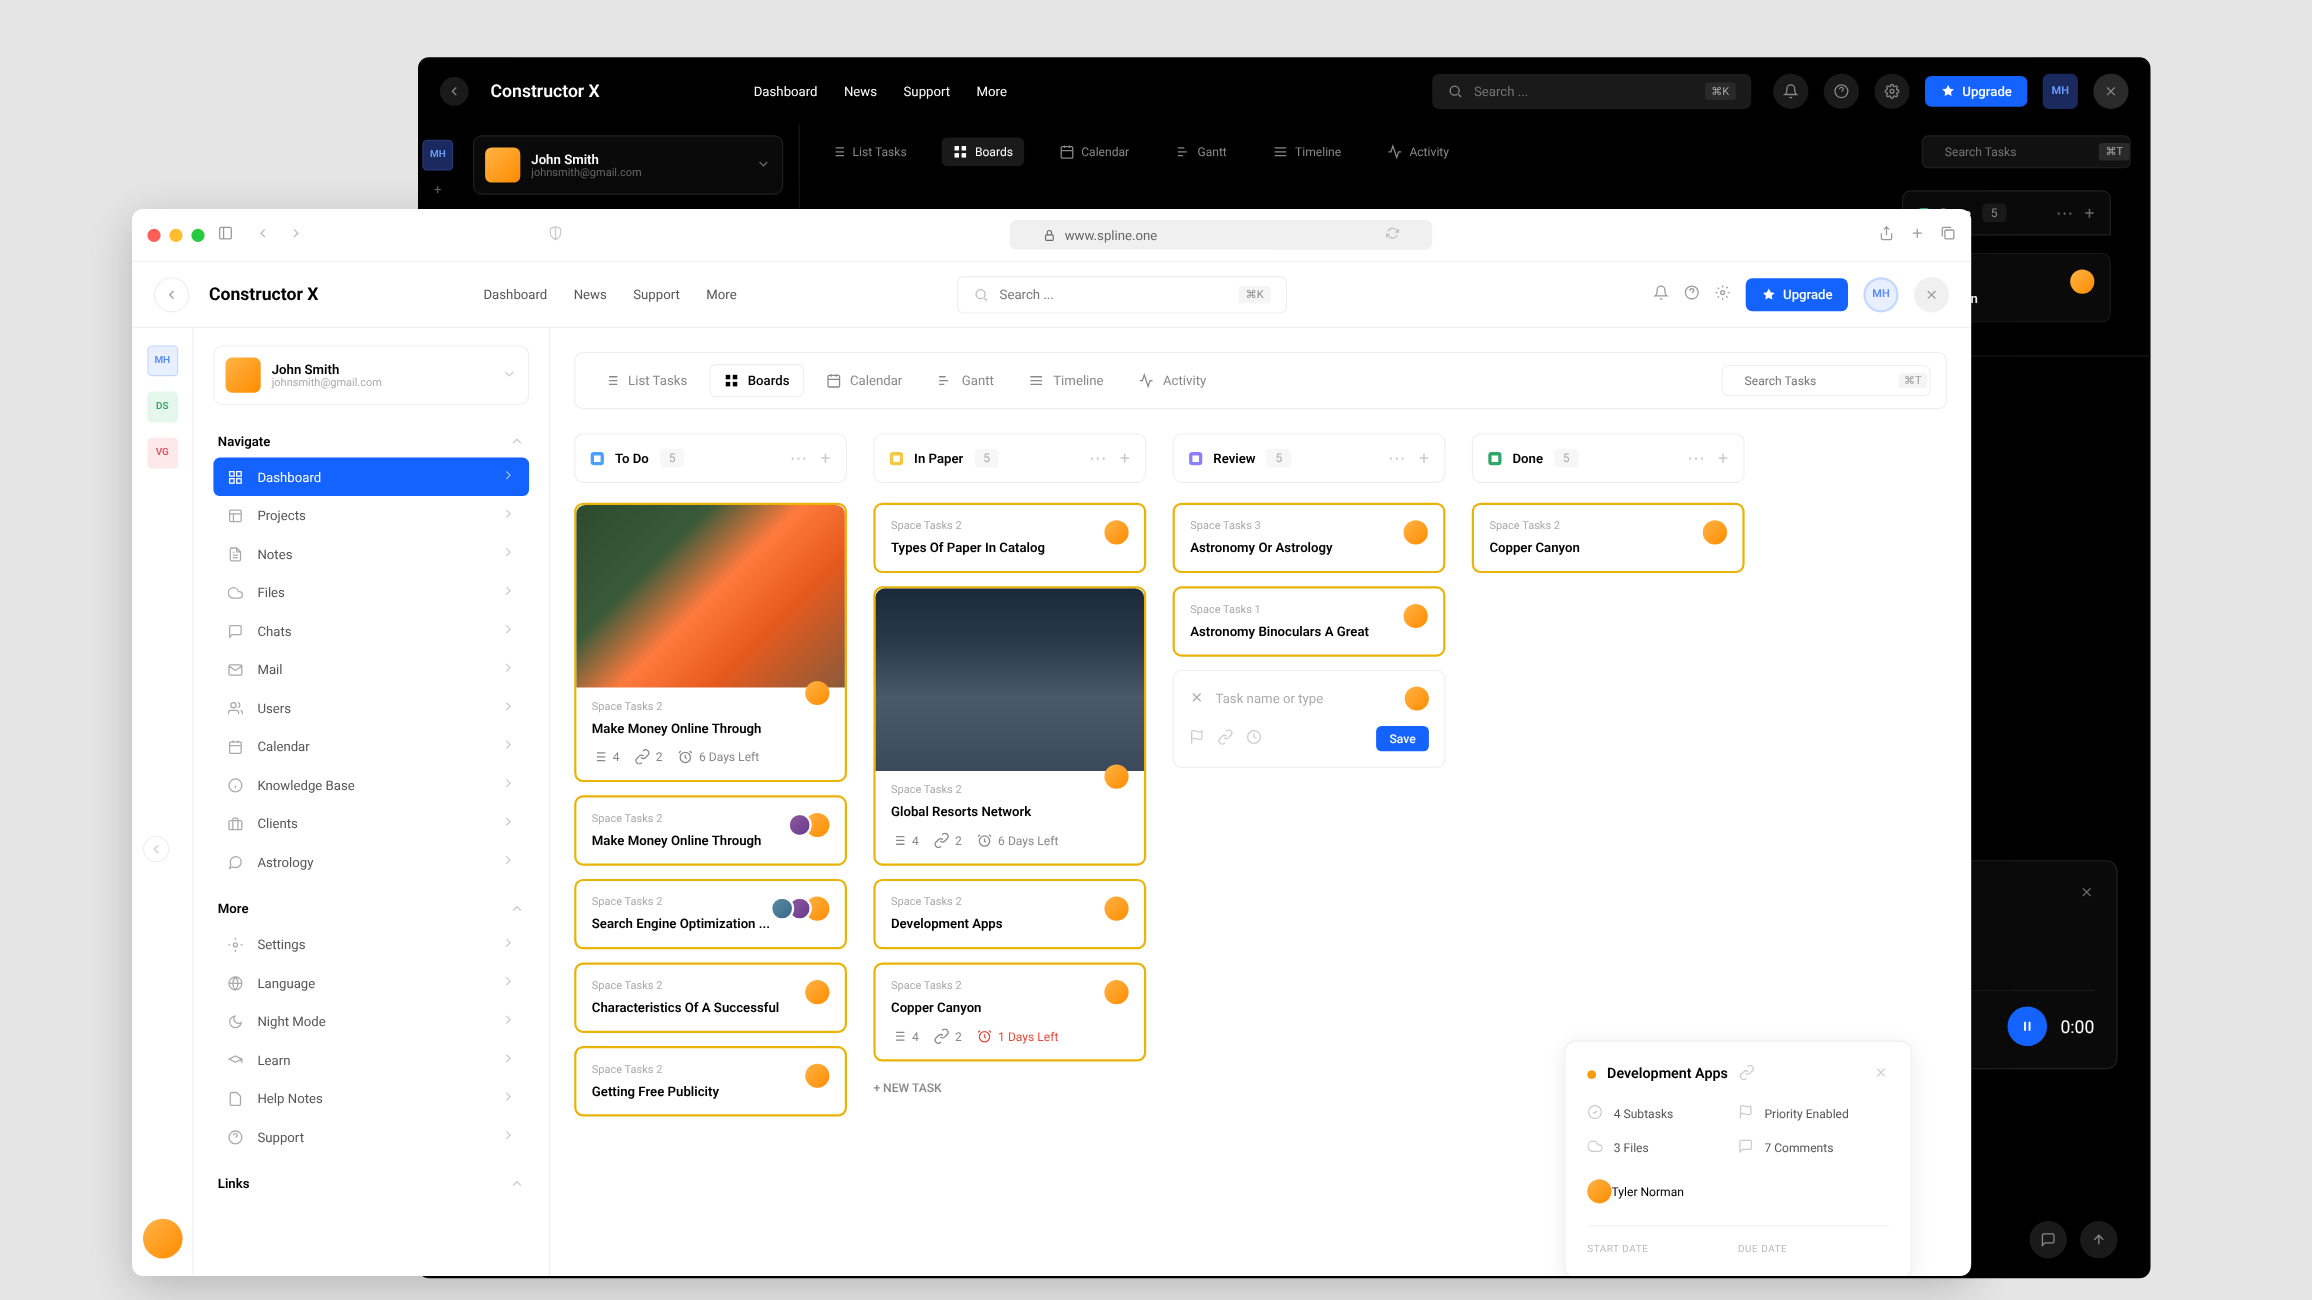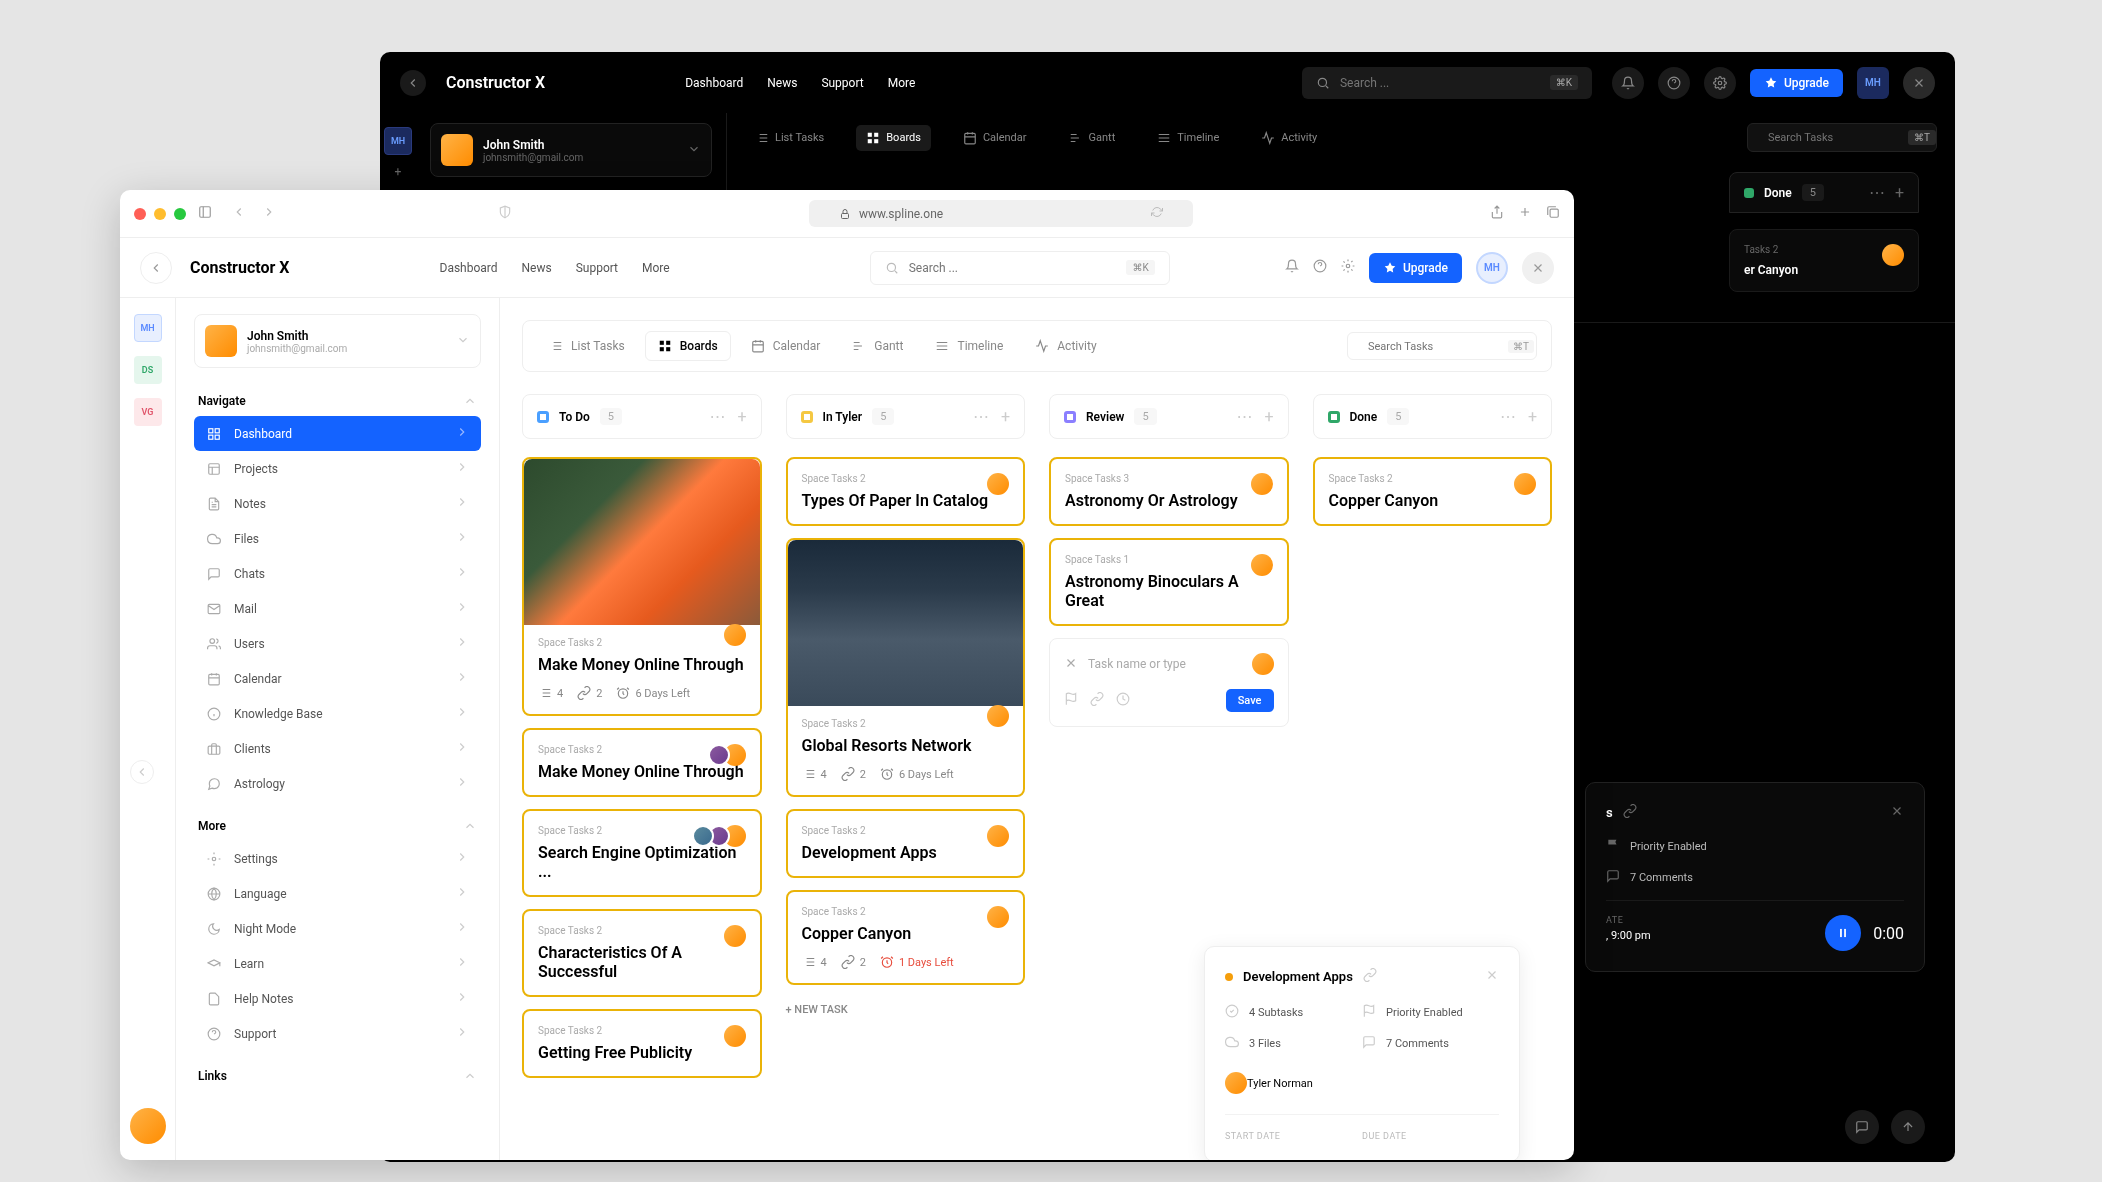--- a/index.html
+++ b/index.html
@@ -53,21 +53,21 @@
 .dp-x{margin-left:auto;color:#666}
 .dp-row{display:flex;align-items:center;margin-bottom:14px}
 .dp-cell{flex:1;display:flex;align-items:center;gap:10px;font-size:11px;color:#bbb}
 .dp-ico{color:#666}
 .dp-dates{display:flex;margin-top:14px;padding-top:14px;border-top:1px solid #1a1a1a}
 .dp-dt{flex:1}
 .dp-dl{font-size:9px;color:#666;text-transform:uppercase;letter-spacing:0.5px}
 .dp-dv{font-size:11px;margin-top:4px}
 .dp-timer{display:flex;align-items:center;gap:12px}
 .dp-pause{width:36px;height:36px;border-radius:50%;background:#1463ff;display:flex;align-items:center;justify-content:center}
-.browser-window{position:absolute;top:190px;left:120px;width:1454px;height:970px;background:#fff;border-radius:10px;box-shadow:0 10px 40px rgba(0,0,0,0.2);overflow:hidden}
+.browser-window{position:absolute;top:190px;left:120px;width:1672px;height:970px;background:#fff;border-radius:10px;box-shadow:0 10px 40px rgba(0,0,0,0.2);overflow:hidden}
 .bw-chrome{height:48px;border-bottom:1px solid #eee;display:flex;align-items:center;padding:0 14px;gap:12px}
 .traffic{display:flex;gap:8px}
 .traffic span{width:12px;height:12px;border-radius:50%}
 .tl-r{background:#ff5f56}.tl-y{background:#ffbd2e}.tl-g{background:#27c93f}
 .bw-side{color:#999}
 .bw-nav{display:flex;gap:16px;color:#bbb;margin-left:8px}
 .bw-url{margin:0 auto;background:#f0f0f0;border-radius:6px;padding:6px 30px;display:flex;align-items:center;gap:8px;font-size:12px;color:#666}
 .bw-url svg{width:12px;height:12px}
 .bw-ricons{display:flex;gap:14px;color:#999}
 .app-hdr{height:60px;border-bottom:1px solid #eee;display:flex;align-items:center;padding:0 20px}
@@ -117,21 +117,21 @@
 .col-dot{width:12px;height:12px;border-radius:3px;border:3px solid}
 .cd-blue{border-color:#4a9fff}.cd-yellow{border-color:#f5c842}.cd-purple{border-color:#8b7fff}.cd-green{border-color:#2fa768}
 .col-lbl{font-size:12px;font-weight:600}
 .col-cnt{font-size:11px;color:#aaa;background:#f7f7f7;padding:2px 8px;border-radius:4px}
 .col-more{margin-left:auto;color:#ccc;display:flex;gap:12px;align-items:center}
 .card{border:2px solid #eab308;border-radius:8px;padding:14px;margin-bottom:12px;position:relative}
 .card-img{width:calc(100% + 28px);margin:-14px -14px 12px -14px;height:166px;border-radius:8px 8px 0 0}
 .ci-woman{background:linear-gradient(135deg,#2d4a2d 0%,#3a5a3a 30%,#ff7a3d 50%,#e65a1e 70%,#8b5a3a 100%)}
 .ci-water{background:linear-gradient(180deg,#1a2a3a 0%,#2a3a4a 30%,#4a5a6a 60%,#3a4a5a 100%)}
 .card-st{font-size:10px;color:#aaa}
-.card-ti{font-size:16px;font-weight:600;margin-top:7px}
+.card-ti{font-size:12px;font-weight:600;margin-top:7px}
 .card-av{position:absolute;top:14px;right:14px;width:22px;height:22px;border-radius:50%;background:linear-gradient(135deg,#ffb347,#ff8c00)}
 .card-av.av2{right:30px;background:linear-gradient(135deg,#8b5a9e,#6a3a8e);border:2px solid #fff}
 .card-av.av3{right:46px;background:linear-gradient(135deg,#5a8a9e,#3a6a8e);border:2px solid #fff}
 .card-meta{display:flex;align-items:center;gap:14px;margin-top:12px;font-size:11px;color:#888}
 .cm-g{display:flex;align-items:center;gap:5px}
 .cm-red{color:#e74c3c}
 .new-task{font-size:11px;color:#888;font-weight:500;padding:6px 0}
 .card-input{border:1px solid #eee;border-radius:8px;padding:14px;margin-bottom:12px}
 .ci-row{display:flex;align-items:center;gap:10px}
 .ci-x{color:#aaa;cursor:pointer}
@@ -803,21 +803,21 @@
               <div class="card">
                 <div class="card-av"></div>
                 <div class="card-st">Space Tasks 2</div>
                 <div class="card-ti">Getting Free Publicity</div>
               </div>
             </div>
         </div>
         <div class="col">
           <div class="col-hdr">
             <div class="col-dot cd-yellow"></div>
-            <div class="col-lbl">In Tyler</div>
+            <div class="col-lbl">In Paper</div>
             <div class="col-cnt">5</div>
             <div class="col-more">
                 <span>⋯</span>
                 <span>+</span>
               </div>
           </div>
           <div id="inwork-cards">
               <div class="card">
                 <div class="card-av"></div>
                 <div class="card-st">Space Tasks 2</div>

